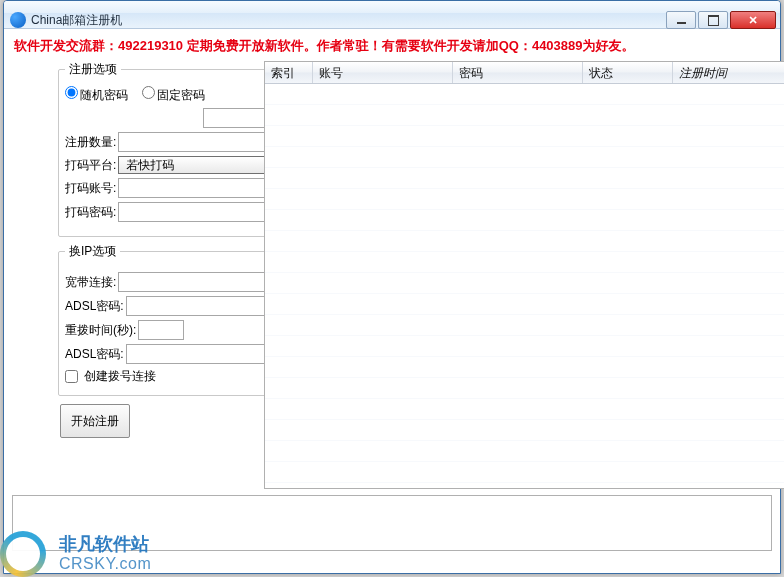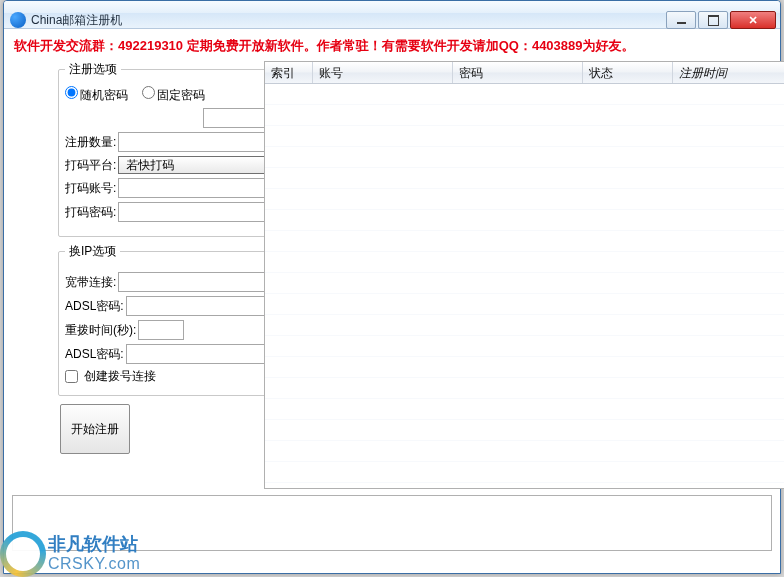--- a/index.html
+++ b/index.html
@@ -23,27 +23,27 @@
 .row label { white-space: nowrap; }
 .txt { flex: 1; height: 20px; border: 1px solid #a7a7a7; background: #fff; padding: 0 3px; min-width: 0; }
 .sel { flex: 1; height: 18px; border: 1px solid #707070; background: linear-gradient(to bottom,#fff,#e9e9e9); padding: 0 3px; }
 .radiopair { display:flex; gap:14px; margin-bottom:4px; }
 .fixedpw-row { display:flex; justify-content:flex-end; }
 .fixedpw-row .txt { flex:0 0 78px; }
 .chkrow { display:flex; align-items:center; gap:4px; margin-top:2px; }
 .btnrow { display:flex; gap:6px; padding: 2px 0 0 2px; }
 .btncol { display:flex; flex-direction:column; gap:4px; }
 button.app { height: 24px; padding: 0 10px; border: 1px solid #8b8b8b; background: linear-gradient(to bottom,#fdfdfd,#e5e5e5); border-radius: 2px; cursor:pointer; }
-button.big { height: 50px; width: 70px; }
+button.big { height: 34px; width: 70px; }
 .rightcol { flex:1; border: 1px solid #b0b0b0; background:#be185d; }
 .gridhead { display:flex; height: 22px; background: linear-gradient(to bottom,#fff,#f0f3f7 48%,#e7ecf3 52%,#f3f6fa); border-bottom: 1px solid #c5ccd6; }
 .gh { border-right: 1px solid #d0d6df; padding: 3px 6px; color:#111; white-space:nowrap; overflow:hidden; }
 .gridbody { height: calc(100% - 22px); background: repeating-linear-gradient(to bottom,#fff 0,#fff 20px,#f7f9fc 20px,#f7f9fc 21px); }
 .logbox { margin: 6px 8px 0; height: 56px; border: 1px solid #b0b0b0; background: #fff; }
-.watermark { position:absolute; left:0; bottom:0; display:flex; align-items:center; gap:2px; opacity:.95;}
+.watermark { position:absolute; left:0; bottom:0; display:flex; align-items:center; gap:13px; opacity:.95;}
 .wm-icon { width:46px; height:46px; border-radius:50%; background: conic-gradient(from 200deg,#f6c23a,#2aa3d9,#2aa3d9,#f6c23a); position:relative; overflow:hidden;}
 .wm-icon::after{content:"";position:absolute;inset:6px;border-radius:50%;background:#fff;}
 .wm-txt { display:flex; flex-direction:column; line-height:1.1;}
 .wm-cn{font-size:18px;color:#2678bf;font-weight:600;}
 .wm-en{font-size:16px;color:#4b8fc7;letter-spacing:.5px;}
 input[type=radio],input[type=checkbox]{margin:0 2px 0 0;}
 </style>
 </head>
 <body>
 

